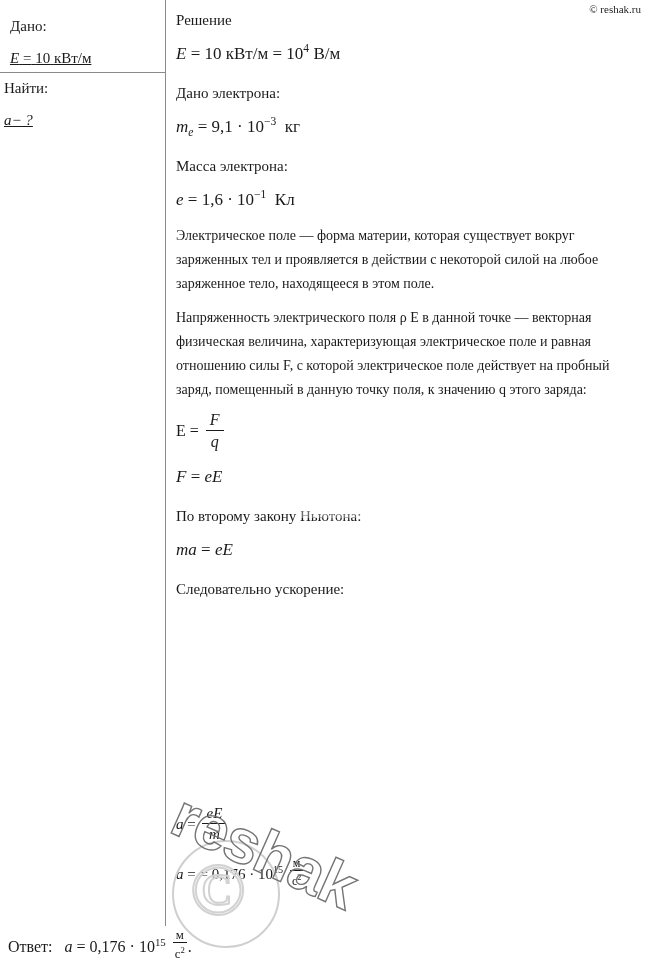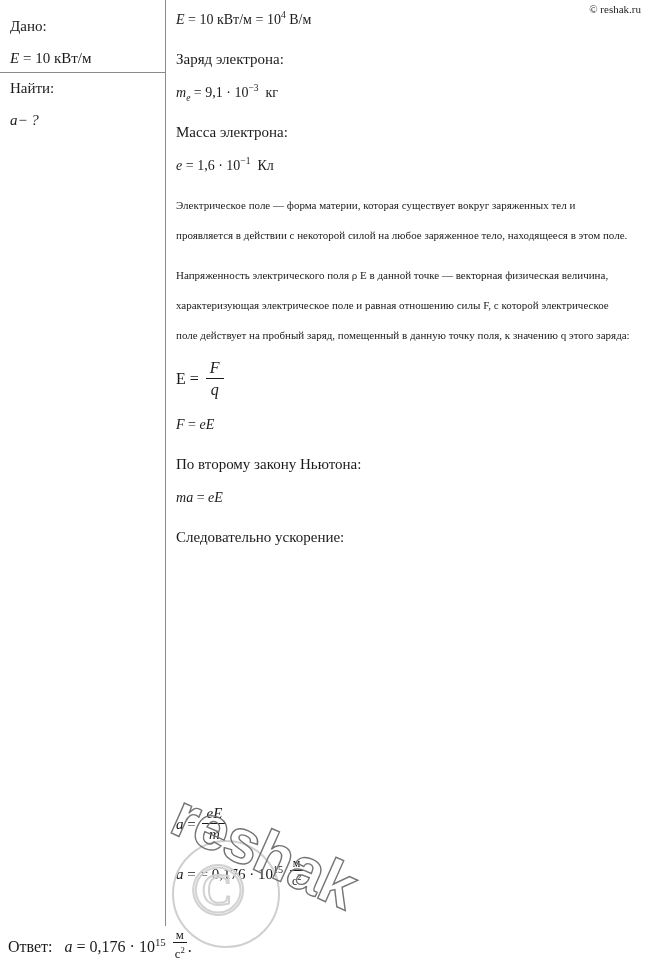--- a/index.html
+++ b/index.html
@@ -42,59 +42,60 @@
   }
 
   
   .given-col {
     position: absolute;
     left: 0;
     top: 0;
     width: 165px;
   }
   .given-block { padding: 16px 0 0 10px; }
-  .find-block  { position: absolute; top: 78px; left: 10px; }
+  .find-block  { position: absolute; top: 78px; left: 4px; }
 
   .lbl {
     font-size: 15px;
     line-height: 1.45;
     margin: 0 0 10px 0;
     white-space: nowrap;
   }
   .eqline {
     font-size: 15px;
     line-height: 1.45;
     margin: 0;
     white-space: nowrap;
+    text-decoration: underline;
   }
 
   
   .solution-col {
     position: absolute;
     left: 174px;
     top: 0;
     width: 475px;
   }
   .sol-inner { padding: 5px 4px 0 2px; }
 
   .para {
-    font-size: 11px;
-    line-height: 30px;
+    font-size: 14px;
+    line-height: 24px;
     margin: 0 12px 10px 0;
     max-width: 474px;
   }
 
   .heading {
     font-size: 15px;
     line-height: 30px;
     margin: 0 0 4px 0;
   }
 
   .formula {
-    font-size: 14px;
+    font-size: 17px;
     line-height: 30px;
     margin: 0 0 9px 0;
     font-style: italic;
     white-space: nowrap;
   }
   .formula .up { font-style: normal; }
 
   
   .mi { font-style: italic; }
   .mn { font-style: normal; }
@@ -258,32 +259,33 @@
     <div class="find-block">
       <p class="lbl">Найти:</p>
       <p class="eqline mi">a− ?</p>
     </div>
 
   </div>
 
   <div class="solution-col">
     <div class="sol-inner">
 
+      <p class="heading">Решение</p>
 
       <p class="formula">
         <span class="mi">E</span>
         <span class="up">=</span>
         <span class="up">10</span>
         <span class="up">кВт/м</span>
         <span class="up">=</span>
         <span class="up"><span>10</span><sup>4</sup></span>
         <span class="up">В/м</span>
       </p>
 
-      <p class="heading">Заряд электрона:</p>
+      <p class="heading">Дано электрона:</p>
 
       <p class="formula">
         <span class="mi"><span>m</span><sub>e</sub></span>
         <span class="up">=</span>
         <span class="up">9,1</span>
         <span class="up">·</span>
         <span class="up"><span>10</span><sup>−3</sup></span>
         &nbsp;<span class="up">кг</span>
       </p>
 

